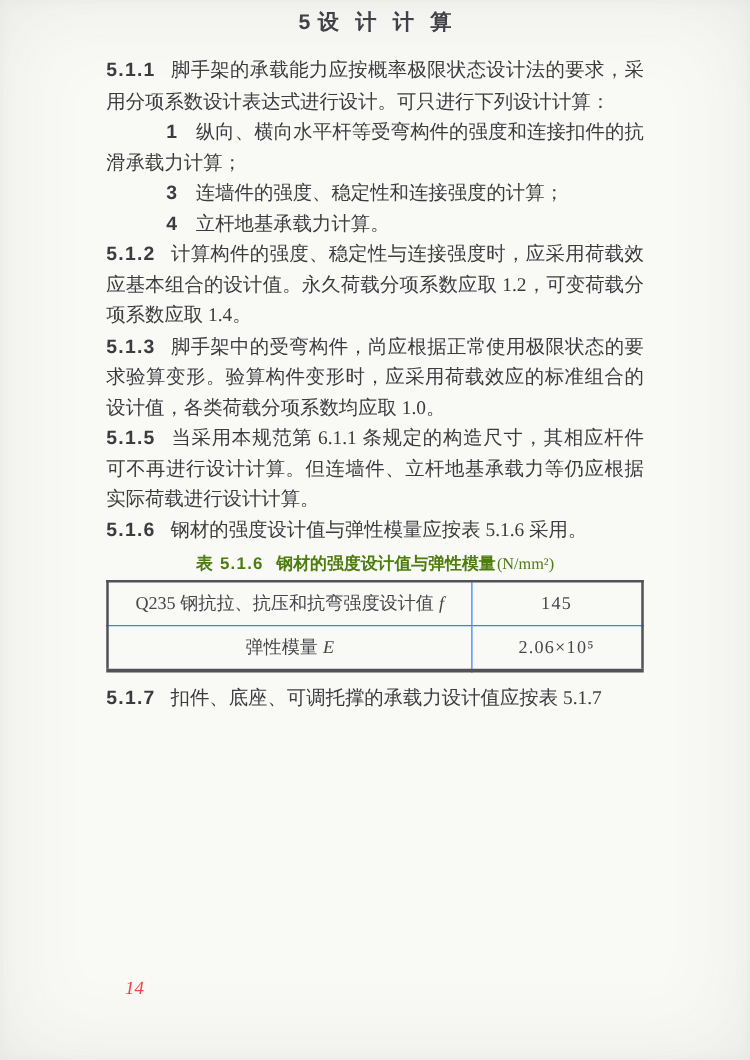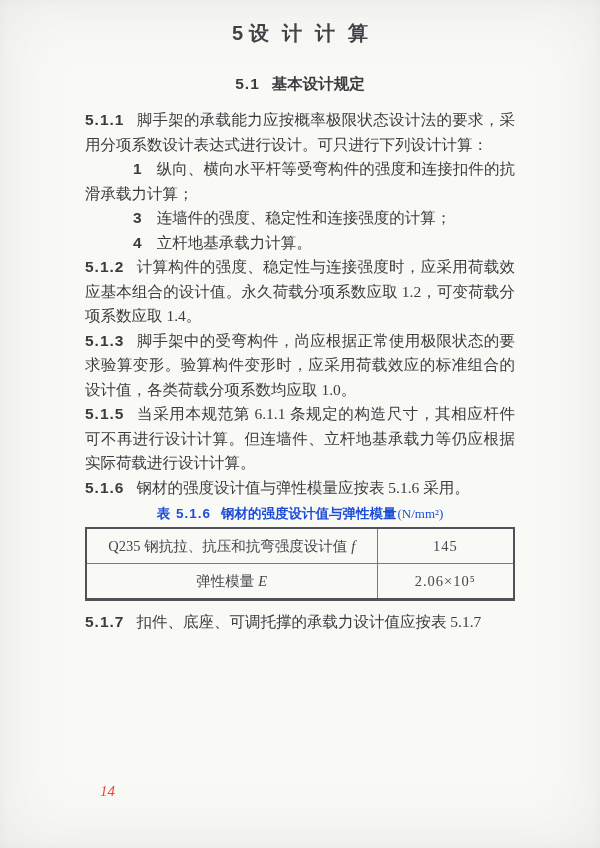--- a/index.html
+++ b/index.html
@@ -24,25 +24,25 @@
     position: absolute;
     left: 85px;
     top: 0;
     width: 430px;
     color: #3c3c40;
     font-size: 15.5px;
     line-height: 24.5px;
     text-align: justify;
   }
   .chapter {
-    margin: 18px;
+    margin: 3px;
     text-align: center;
     font-family: "Liberation Sans", "DejaVu Sans", sans-serif;
     font-weight: bold;
-    font-size: 20px;
+    font-size: 17px;
     line-height: 30px;
     letter-spacing: 13px;
     text-indent: 13px; 
     color: #414147;
   }
   .chapter .ch-num { margin-right: 6px; letter-spacing: 0; }
   .section {
     margin: 24px 0 0 0;
     text-align: center;
     font-family: "Liberation Sans", "DejaVu Sans", sans-serif;
@@ -66,21 +66,21 @@
     font-weight: bold;
     margin-right: 15px;
   }
   .tbl-caption {
     margin-top: 4px;
     text-align: center;
     font-family: "Liberation Sans", "DejaVu Sans", sans-serif;
     font-weight: bold;
     font-size: 13.5px;
     line-height: 20px;
-    color: #1d4ed8;
+    color: #4d7c0f;
   }
   .tbl-caption .cap-num { margin-right: 10px; letter-spacing: 1px; }
   .tbl-caption .cap-unit {
     font-family: "Liberation Serif", "DejaVu Serif", serif;
     font-weight: normal;
     font-size: 13px;
     margin-left: 1px;
   }
   table.spec {
     width: 100%;
@@ -118,21 +118,20 @@
   }
 </style>
 </head>
 <body>
 
 <div class="page">
   <div class="content">
 
     <h1 class="chapter"><span class="ch-num">5</span><span>设计计算</span></h1>
 
-    <h2 class="section"><span class="sec-num">5.1</span><span>基本设计规定</span></h2>
 
     <p class="clause first"><b class="cnum">5.1.1</b><span>脚手架的承载能力应按概率极限状态设计法的要求，采用分项系数设计表达式进行设计。可只进行下列设计计算：</span></p>
 
     <p class="item"><b class="inum">1</b><span>纵向、横向水平杆等受弯构件的强度和连接扣件的抗滑承载力计算；</span></p>
 
 
     <p class="item"><b class="inum">3</b><span>连墙件的强度、稳定性和连接强度的计算；</span></p>
 
     <p class="item"><b class="inum">4</b><span>立杆地基承载力计算。</span></p>
 

